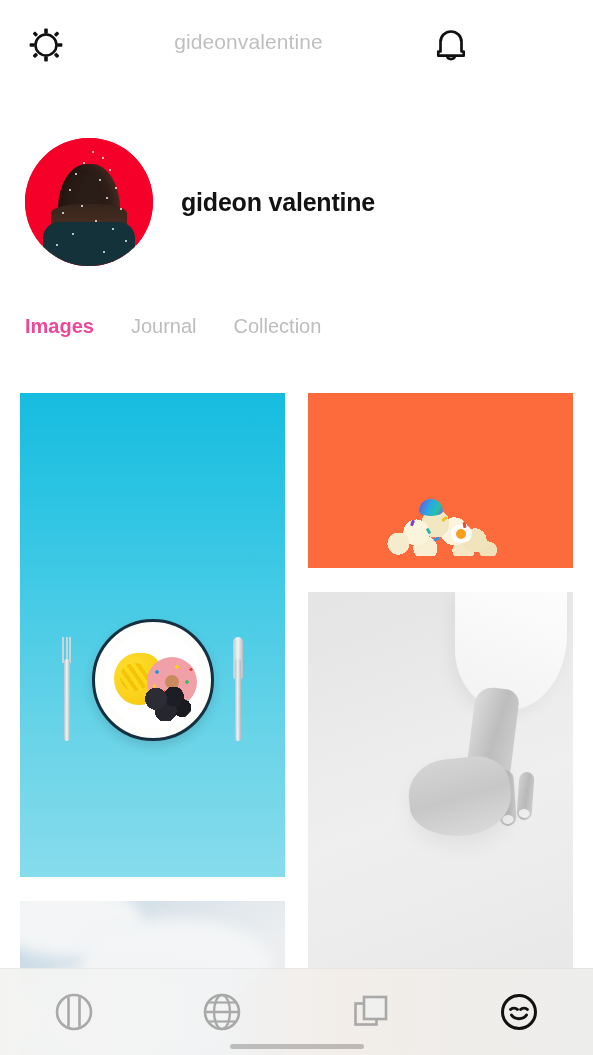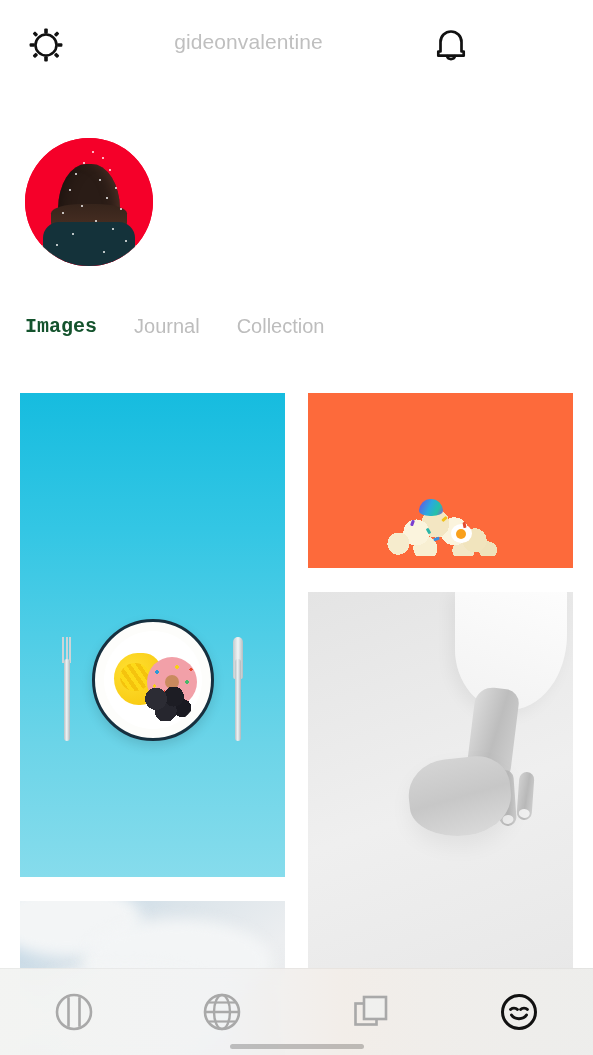--- a/index.html
+++ b/index.html
@@ -58,21 +58,21 @@
     position:absolute; width:2px; height:2px; background:#fff; border-radius:50%; opacity:.95;
   }
 
   .profile-meta { margin-left:28px; }
   .profile-name { font-size:25px; font-weight:bold; color:#121212; letter-spacing:-.2px; }
   .profile-edit { margin-top:7px; font-size:19px; color:#b09a50; cursor:pointer; }
 
   
   .tabs { position:absolute; top:315px; left:25px; display:flex; align-items:center; gap:37px; }
   .tab { font-size:20px; color:#bdbdbd; cursor:pointer; }
-  .tab.active { color:#14532d; font-weight:bold;font-family:Liberation Mono, monospace; }
+  .tab.active { color:#ec4899; font-weight:bold; }
 
   
   .grid { position:absolute; top:393px; left:0; width:593px; height:600px; }
   .col { position:absolute; top:0; width:265px; }
   .col-left { left:20px; }
   .col-right { left:308px; }
   .card { width:265px; overflow:hidden; position:relative; margin-bottom:24px; cursor:pointer; }
 
   
   .c-plate { height:484px; background:linear-gradient(180deg,#16bcdf 0%,#33c6e4 28%,#6bd4e8 72%,#86dcec 100%); }
@@ -268,20 +268,21 @@
         <i style="left:55%;top:64%"></i>
           <i style="left:68%;top:70%"></i>
           <i style="left:37%;top:74%"></i>
         <i style="left:78%;top:80%"></i>
           <i style="left:24%;top:83%"></i>
           <i style="left:61%;top:88%"></i>
       </div>
     </div>
 
     <div class="profile-meta">
+      <div class="profile-name">gideon valentine</div>
     </div>
   </div>
 
   <div class="tabs">
     <div class="tab active">Images</div>
     <div class="tab">Journal</div>
     <div class="tab">Collection</div>
   </div>
 
   <div class="grid">

